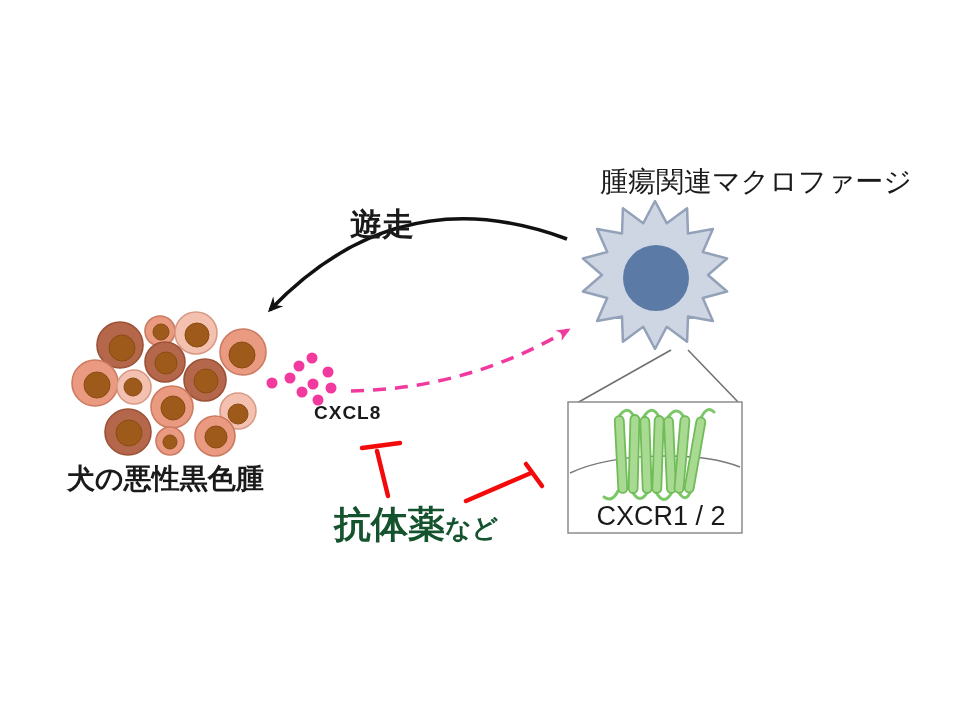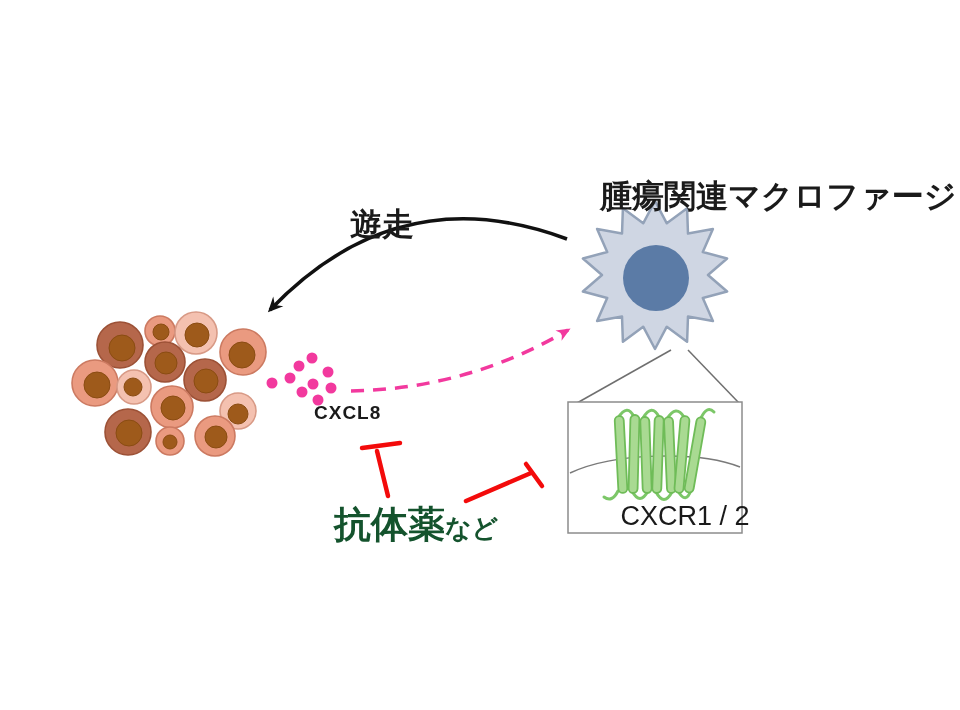--- a/index.html
+++ b/index.html
@@ -6,28 +6,28 @@
   #canvas{
     position:relative;
     width:960px;height:710px;
     background:#ffffff;
     overflow:hidden;
     font-family:"Liberation Sans", sans-serif;
     color:#1a1a1a;
   }
   #diagram-svg{position:absolute;left:0;top:0;}
   .lbl{position:absolute;white-space:nowrap;line-height:1.15;}
-  .lbl-macrophage{left:600px;top:178px;font-size:32px;font-weight:700;}
+  .lbl-macrophage{left:600px;top:166px;font-size:28px;font-weight:400;}
   .lbl-migration{left:350px;top:190px;font-size:32px;font-weight:bold;margin-top:16px;}
   .lbl-tumor{left:67px;top:463px;font-size:28px;font-weight:600;}
   .lbl-cxcl8{left:314px;top:402px;font-size:19px;font-weight:bold;letter-spacing:1px;}
   .lbl-drug{left:334px;top:504px;color:#14532d;}
   .lbl-drug .drug-main{font-size:37px;font-weight:bold;}
   .lbl-drug .drug-suffix{font-size:26px;font-weight:bold;}
-  .lbl-receptor{left:568px;top:501px;width:186px;text-align:center;font-size:27px;font-weight:500;padding-left:24px;}
+  .lbl-receptor{left:568px;top:501px;width:186px;text-align:center;font-size:27px;font-weight:500;}
 </style>
 </head>
 <body>
 
 <div id="canvas">
 
   <svg id="diagram-svg" width="960" height="710" viewBox="0 0 960 710">
     <defs>
       <marker id="arrow-black" markerUnits="userSpaceOnUse" markerWidth="20" markerHeight="20" refX="14" refY="9" orient="auto">
         <path d="M2,2 L17,9 L2,16 L7,9 Z" fill="#111111"></path>
@@ -154,20 +154,21 @@
           <rect x="690.5" y="417" width="9" height="76" rx="4.5" transform="rotate(10 695 455)"></rect>
         </g>
       </g>
     </g>
   </svg>
 
   <div class="lbl lbl-macrophage">腫瘍関連マクロファージ</div>
 
   <div class="lbl lbl-migration">遊走</div>
 
+  <div class="lbl lbl-tumor">犬の悪性黒色腫</div>
 
   <div class="lbl lbl-cxcl8">CXCL8</div>
 
   <div class="lbl lbl-drug">
     <span class="drug-main">抗体薬</span><span class="drug-suffix">など</span>
   </div>
 
   <div class="lbl lbl-receptor">CXCR1 / 2</div>
 
 </div>

